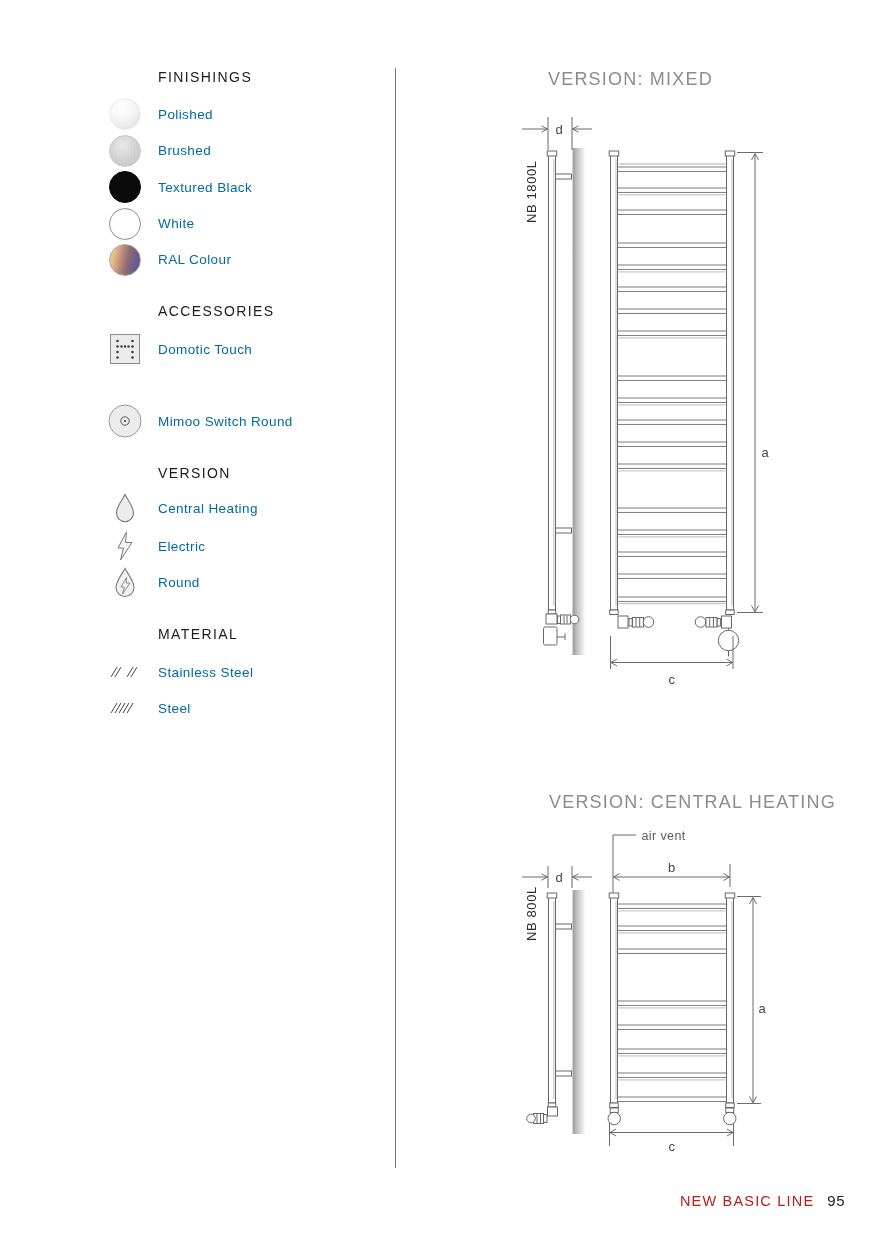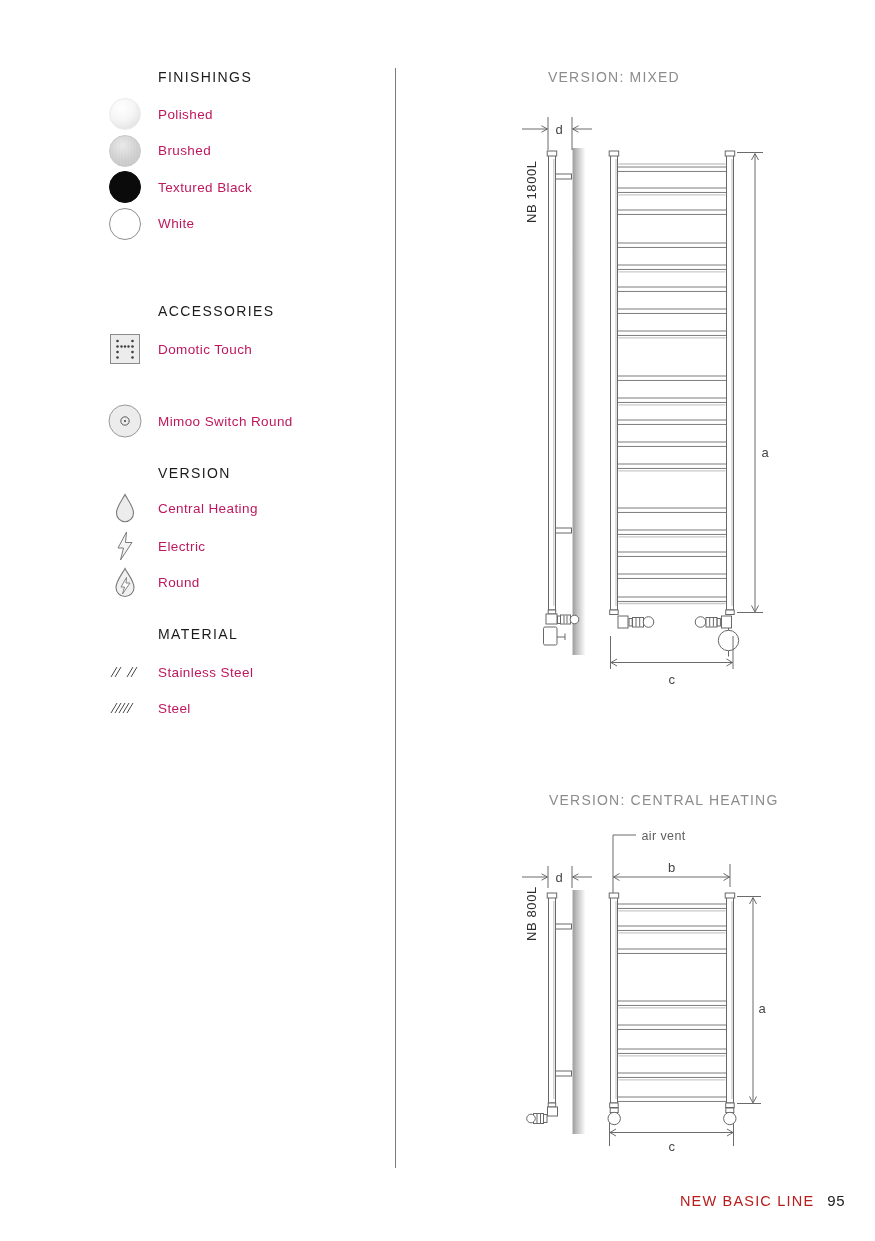--- a/index.html
+++ b/index.html
@@ -3,34 +3,34 @@
 <meta charset="utf-8">
 <style>
   html,body{margin:0;padding:0;background:#ffffff;}
   body{width:875px;height:1241px;font-family:"Liberation Sans",sans-serif;}
   #page{position:relative;width:869px;height:1241px;background:#fff;overflow:hidden;margin-left:20px;}
 
   
   .heading{position:absolute;left:138px;font-size:14px;letter-spacing:1.4px;color:#1b1b1b;font-weight:400;}
   .lrow{position:absolute;left:88px;display:flex;align-items:center;height:32px;width:290px;}
   .ibox{width:34px;display:flex;justify-content:center;align-items:center;flex:0 0 34px;margin-right:16px;}
-  .llabel{color:#be185d;font-size:13.5px;letter-spacing:0.4px;white-space:nowrap;text-align:right;}
+  .llabel{color:#0369a1;font-size:13.5px;letter-spacing:0.4px;white-space:nowrap;text-align:right;}
 
   .swatch{width:30px;height:30px;border-radius:50%;display:block;}
   .sw-polished{background:radial-gradient(circle at 38% 30%, #ffffff 0%, #f5f5f5 45%, #e4e4e4 78%, #dadada 100%);border:1px solid #ececec;}
   .sw-brushed{background:
       radial-gradient(circle at 42% 32%, rgba(255,255,255,0.55) 0%, rgba(255,255,255,0) 55%, rgba(0,0,0,0.06) 100%),
       repeating-linear-gradient(90deg,#c3c3c3 0px,#d9d9d9 1px,#cccccc 2px,#d4d4d4 3px);
       border:1px solid #c9c9c9;}
   .sw-black{background:#0b0b0b;border:1px solid #0b0b0b;}
   .sw-white{background:#ffffff;border:1px solid #8f8f8f;}
   .sw-ral{background:linear-gradient(102deg,#f1d394 0%,#e3bd88 18%,#bd8d7a 38%,#8f6a74 58%,#6a5e8f 78%,#535896 100%);border:1px solid #b9a4a0;}
 
   
-  .dtitle{position:absolute;color:#8c8c8c;font-size:14px;letter-spacing:1.2px;white-space:nowrap;text-align:center;}
+  .dtitle{position:absolute;color:#8c8c8c;font-size:18px;letter-spacing:1.2px;white-space:nowrap;text-align:center;}
   .divider{position:absolute;left:375px;top:68px;width:1px;height:1100px;background:#7b7b7b;}
   svg{position:absolute;overflow:visible;}
   svg text{font-family:"Liberation Sans",sans-serif;}
   .tube{fill:#ffffff;stroke:#686868;stroke-width:1;}
   .ln{fill:none;stroke:#686868;stroke-width:1;}
   .hl{stroke:#cdcdcd;stroke-width:1.3;fill:none;}
   .dim{fill:none;stroke:#5a5a5a;stroke-width:0.9;}
   .dimtxt{fill:#454545;font-size:13px;letter-spacing:0.3px;}
   .model{fill:#2e2e2e;font-size:13px;letter-spacing:0.6px;}
   .note{fill:#5e5e5e;font-size:12.5px;letter-spacing:0.4px;}
@@ -63,20 +63,26 @@
     <span class="ibox">
         <span class="swatch sw-black"></span>
       </span>
     <span class="llabel">Textured Black</span>
   </div>
   <div class="lrow" style="top:207.5px">
     <span class="ibox">
         <span class="swatch sw-white"></span>
       </span>
     <span class="llabel">White</span>
+  </div>
+  <div class="lrow" style="top:243.5px">
+    <span class="ibox">
+        <span class="swatch sw-ral"></span>
+      </span>
+    <span class="llabel">RAL Colour</span>
   </div>
 
   <div class="heading" style="top:303px">ACCESSORIES</div>
 
   <div class="lrow" style="top:333px">
     <span class="ibox">
       <svg width="30" height="30" style="position:static">
         <rect x="0.5" y="0.5" width="29" height="29" fill="#ececec" stroke="#8a8a8a"></rect>
         <g fill="#3d3d3d">
           <circle cx="7.5" cy="7" r="1.3"></circle>

